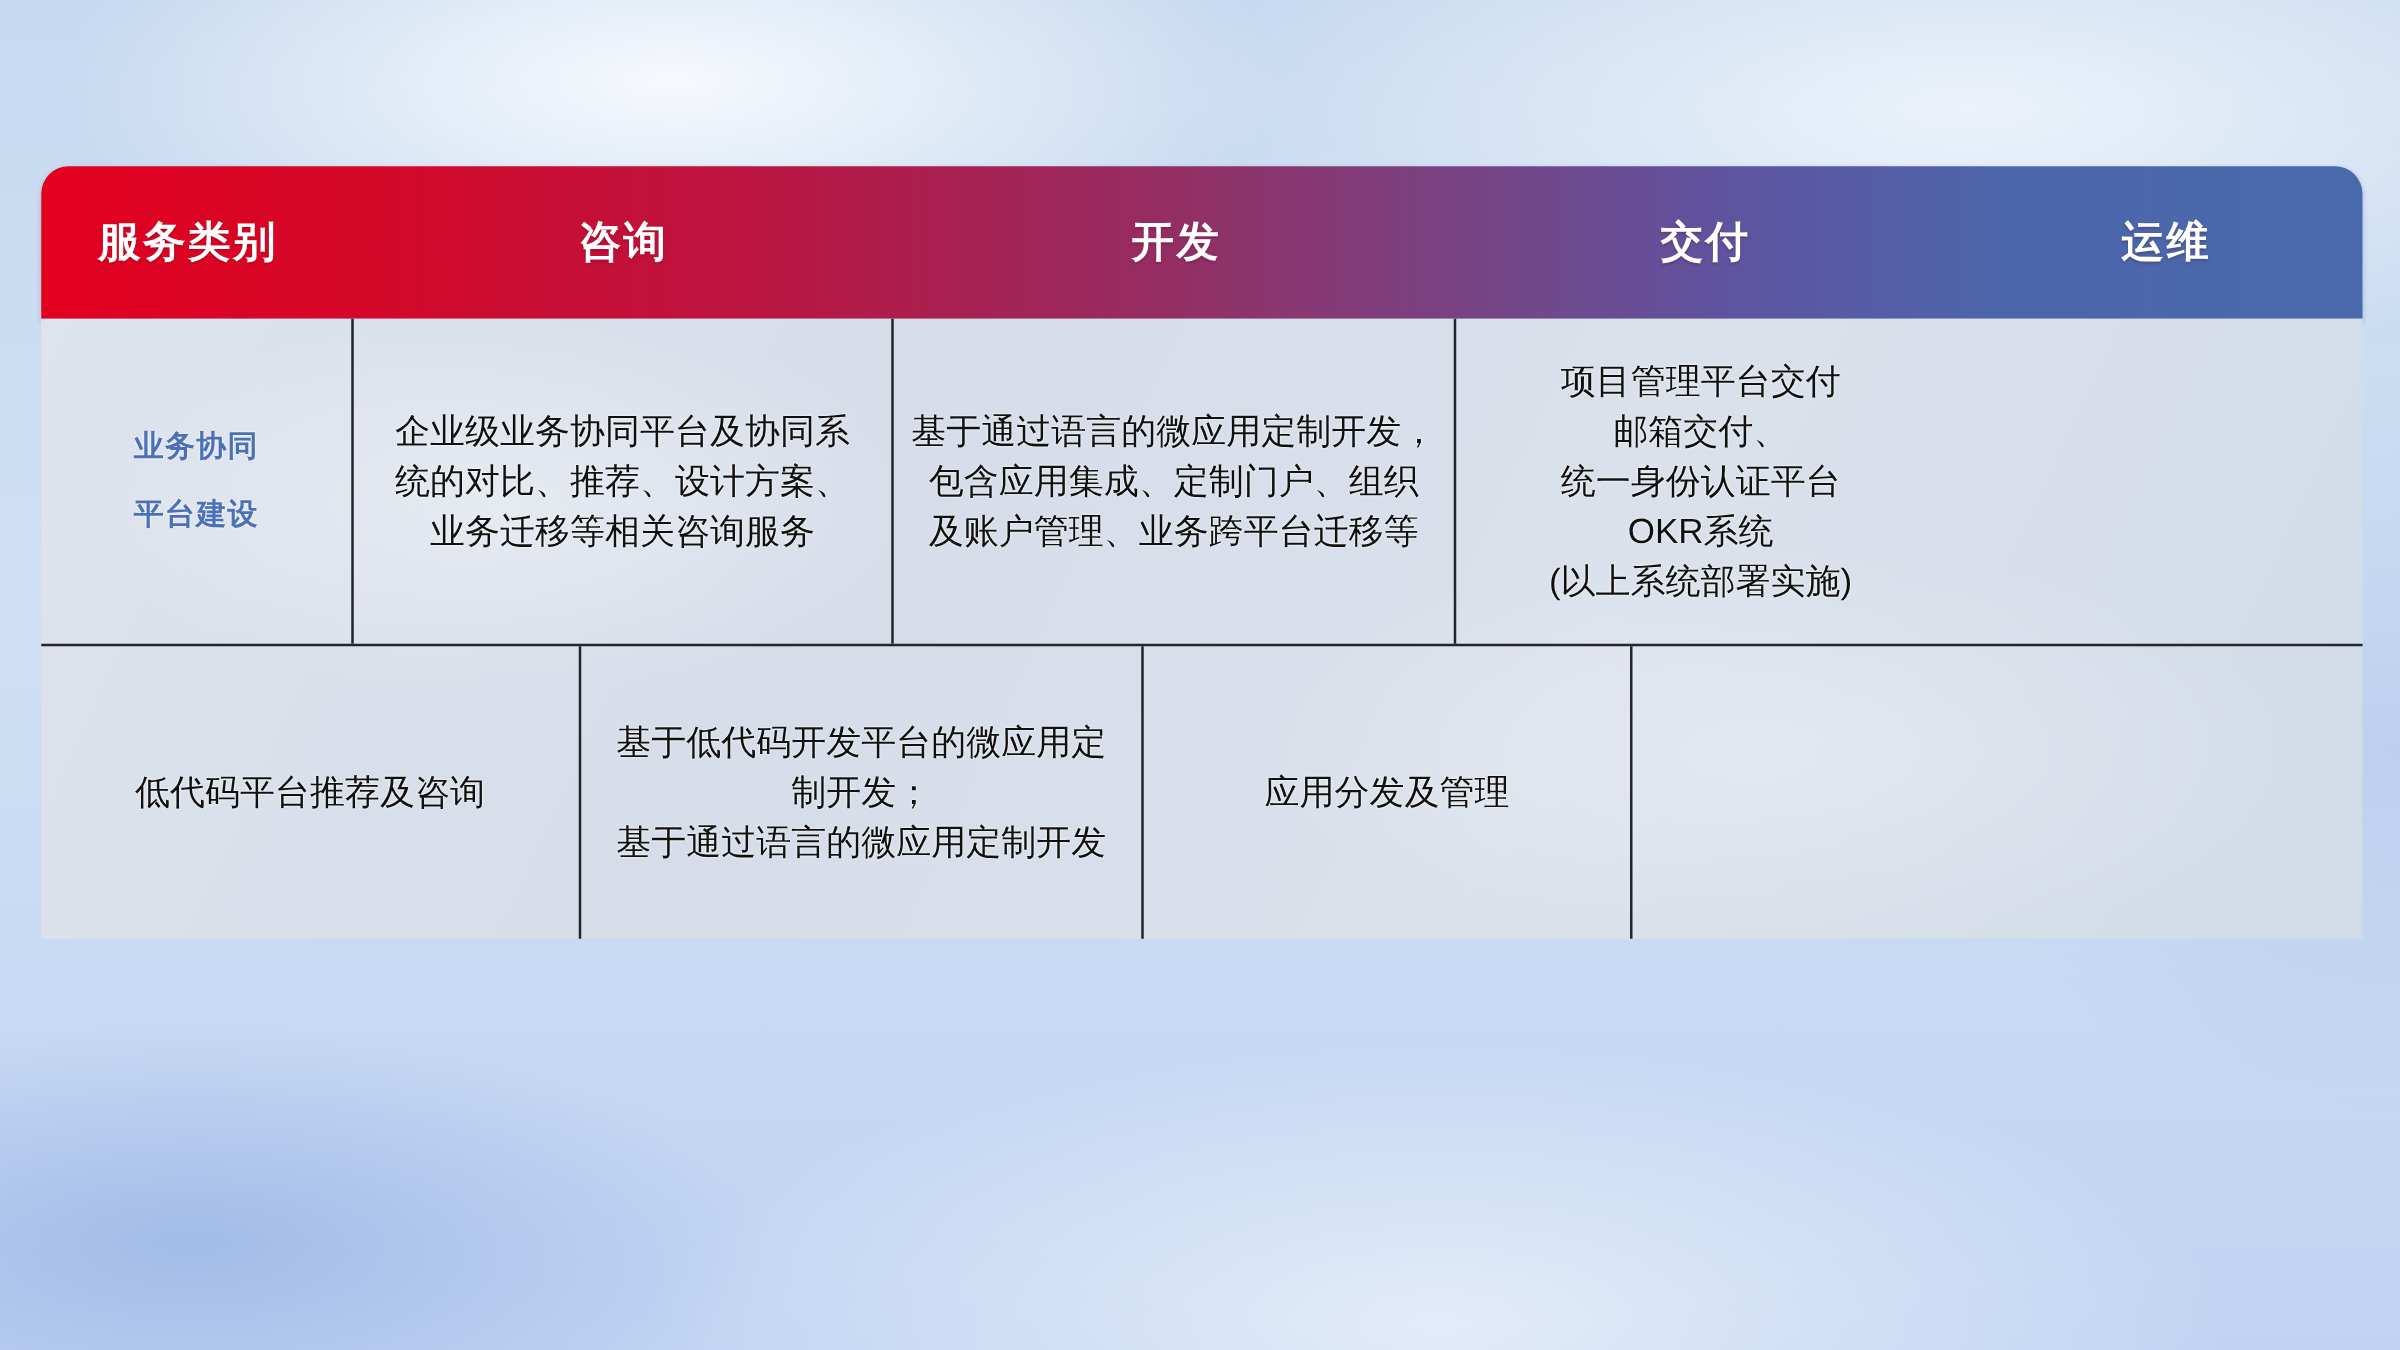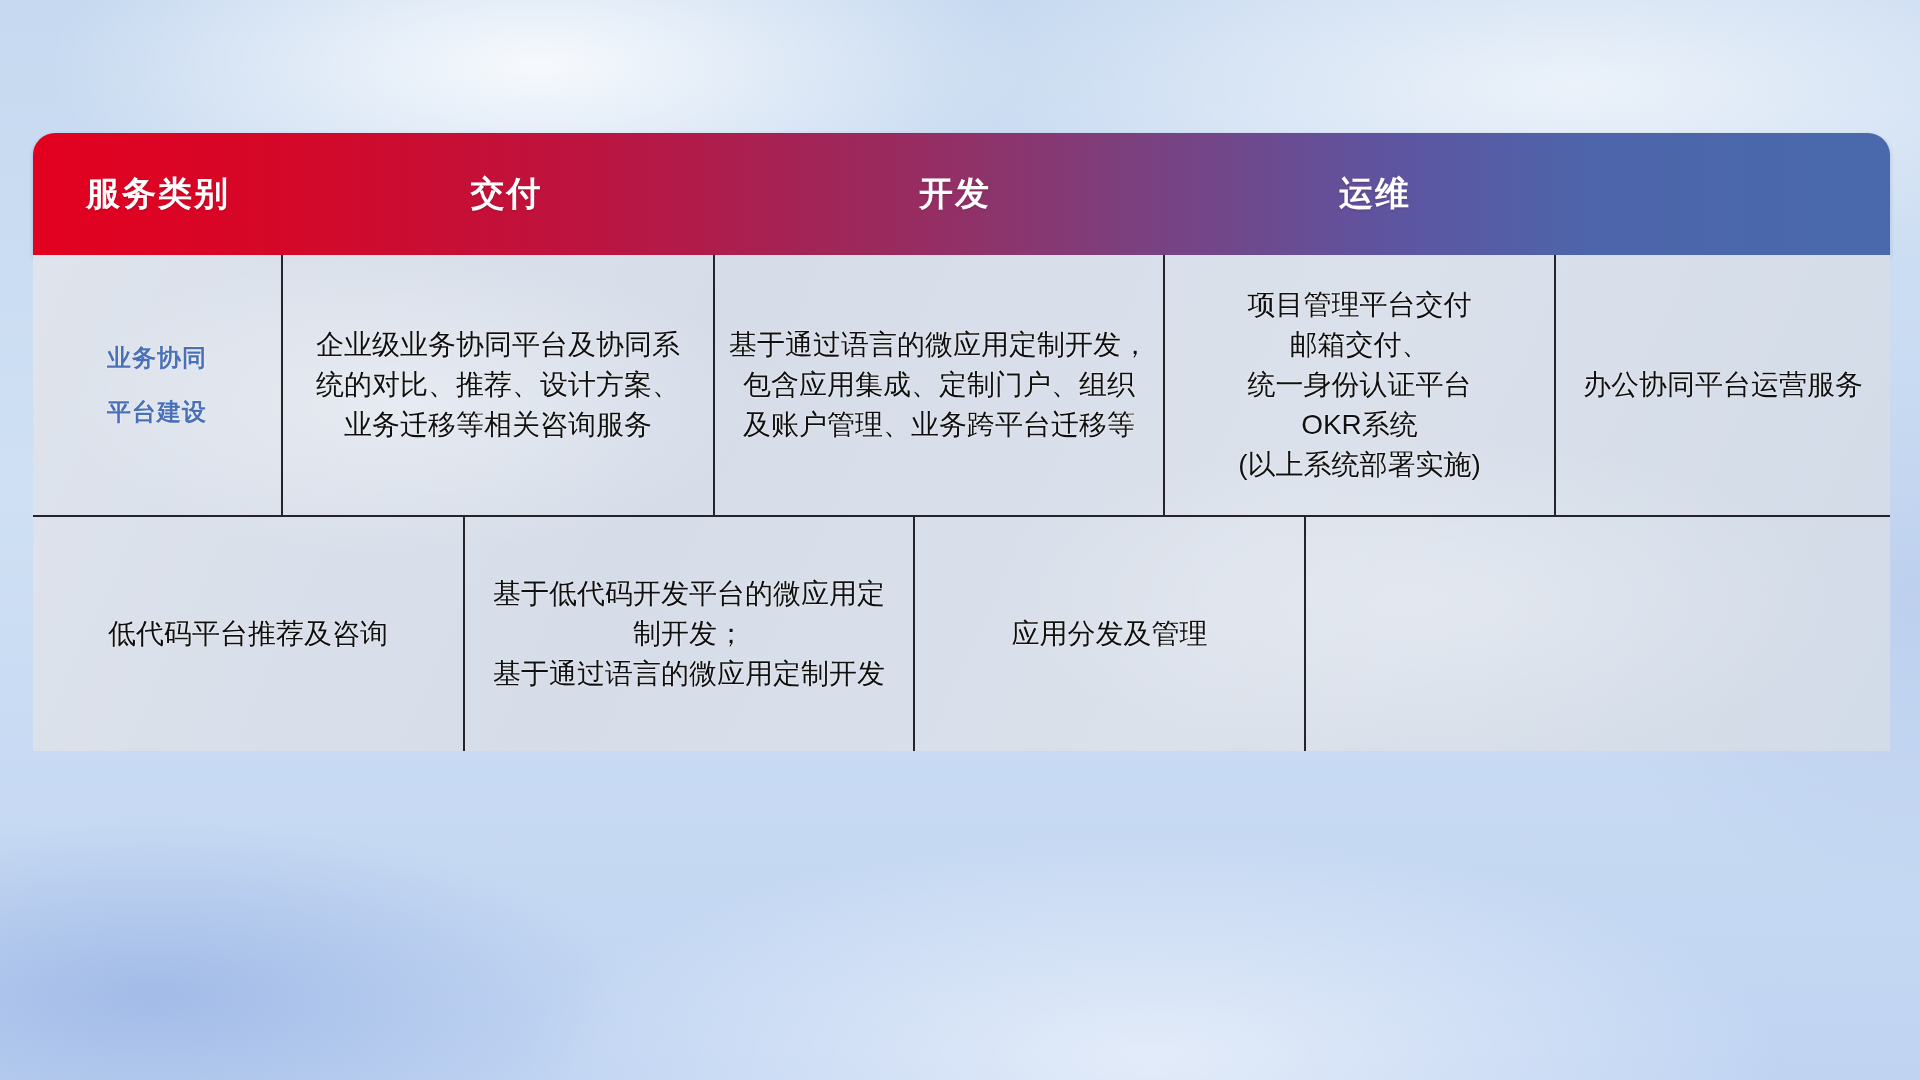--- a/index.html
+++ b/index.html
@@ -58,40 +58,40 @@
     color: #4a71b7; font-size: 24px; font-weight: 700; line-height: 54px;
     letter-spacing: 1px;
   }
 </style>
 </head>
 <body>
 
 <div class="table-panel">
   <div class="header-row">
     <div class="hcell c0">服务类别</div>
+    <div class="hcell c1">咨询</div>
+    <div class="hcell c2">开发</div>
     <div class="hcell c3">交付</div>
-    <div class="hcell c2">开发</div>
     <div class="hcell c4">运维</div>
   </div>
   <div class="tbody">
     <div class="row r0">
       <div class="cell c0 category">业务协同
 平台建设</div>
       <div class="cell c1">企业级业务协同平台及协同系
 统的对比、推荐、设计方案、
 业务迁移等相关咨询服务</div>
       <div class="cell c2">基于通过语言的微应用定制开发，
 包含应用集成、定制门户、组织
 及账户管理、业务跨平台迁移等</div>
       <div class="cell c3">项目管理平台交付
 邮箱交付、
 统一身份认证平台
 OKR系统
 (以上系统部署实施)</div>
-      <div class="cell c4">办公协同平台运营服务</div>
     </div>
     <div class="row r2">
       <div class="cell c1">低代码平台推荐及咨询</div>
       <div class="cell c2">基于低代码开发平台的微应用定
 制开发；
 基于通过语言的微应用定制开发</div>
       <div class="cell c3">应用分发及管理</div>
       <div class="cell c4"></div>
     </div>
   </div>

